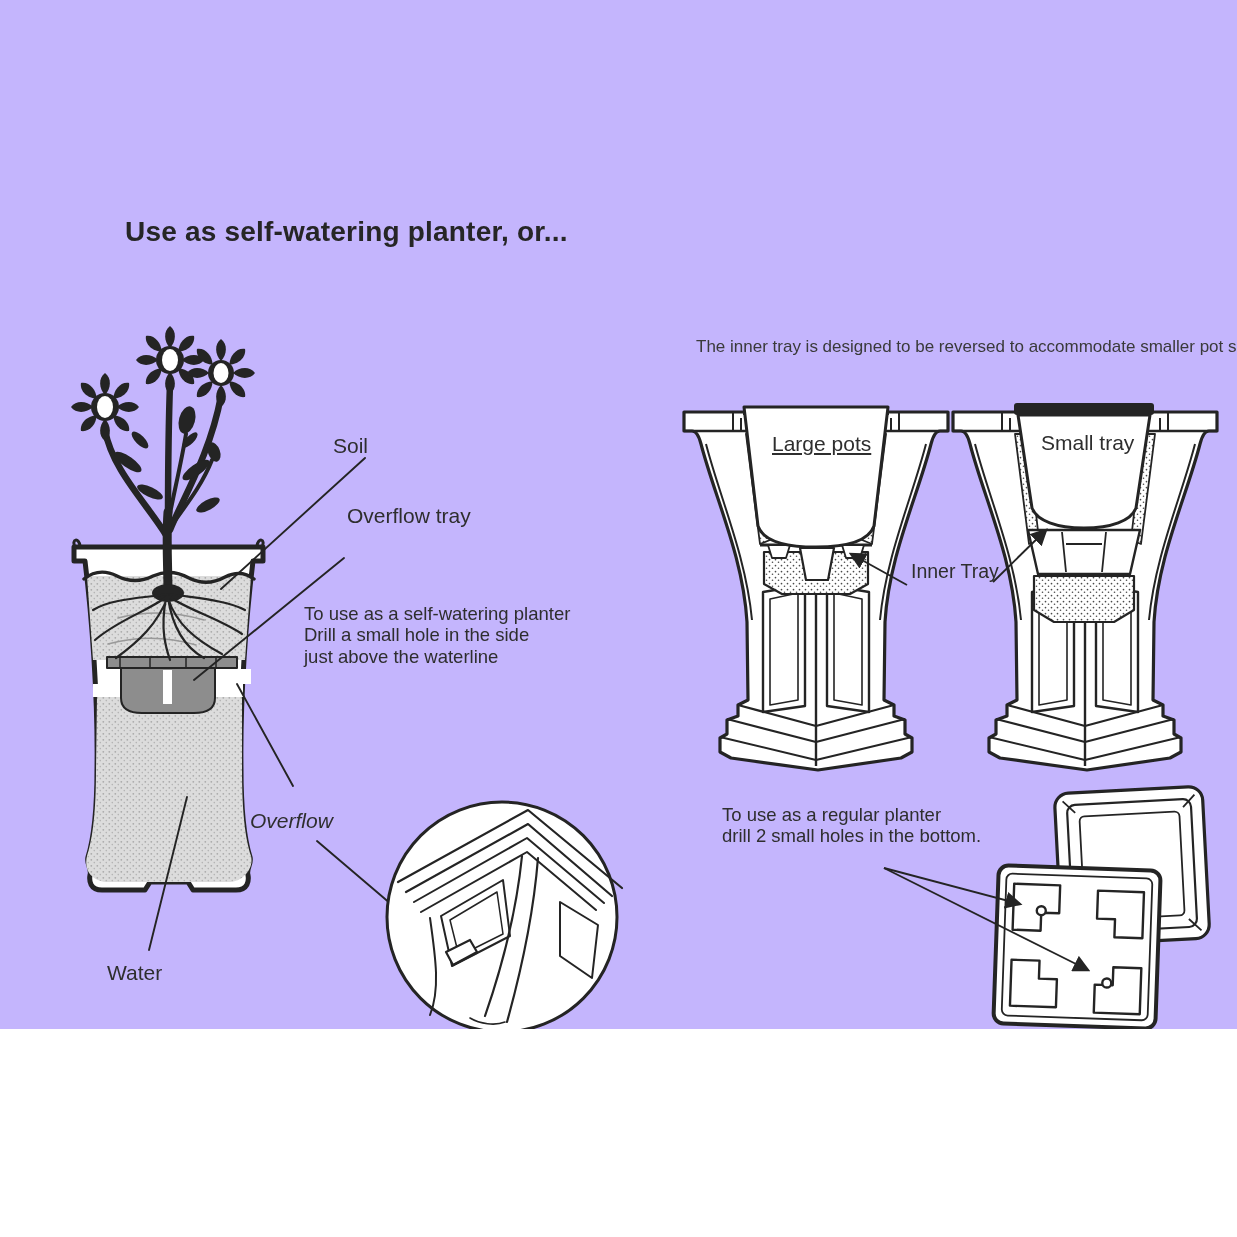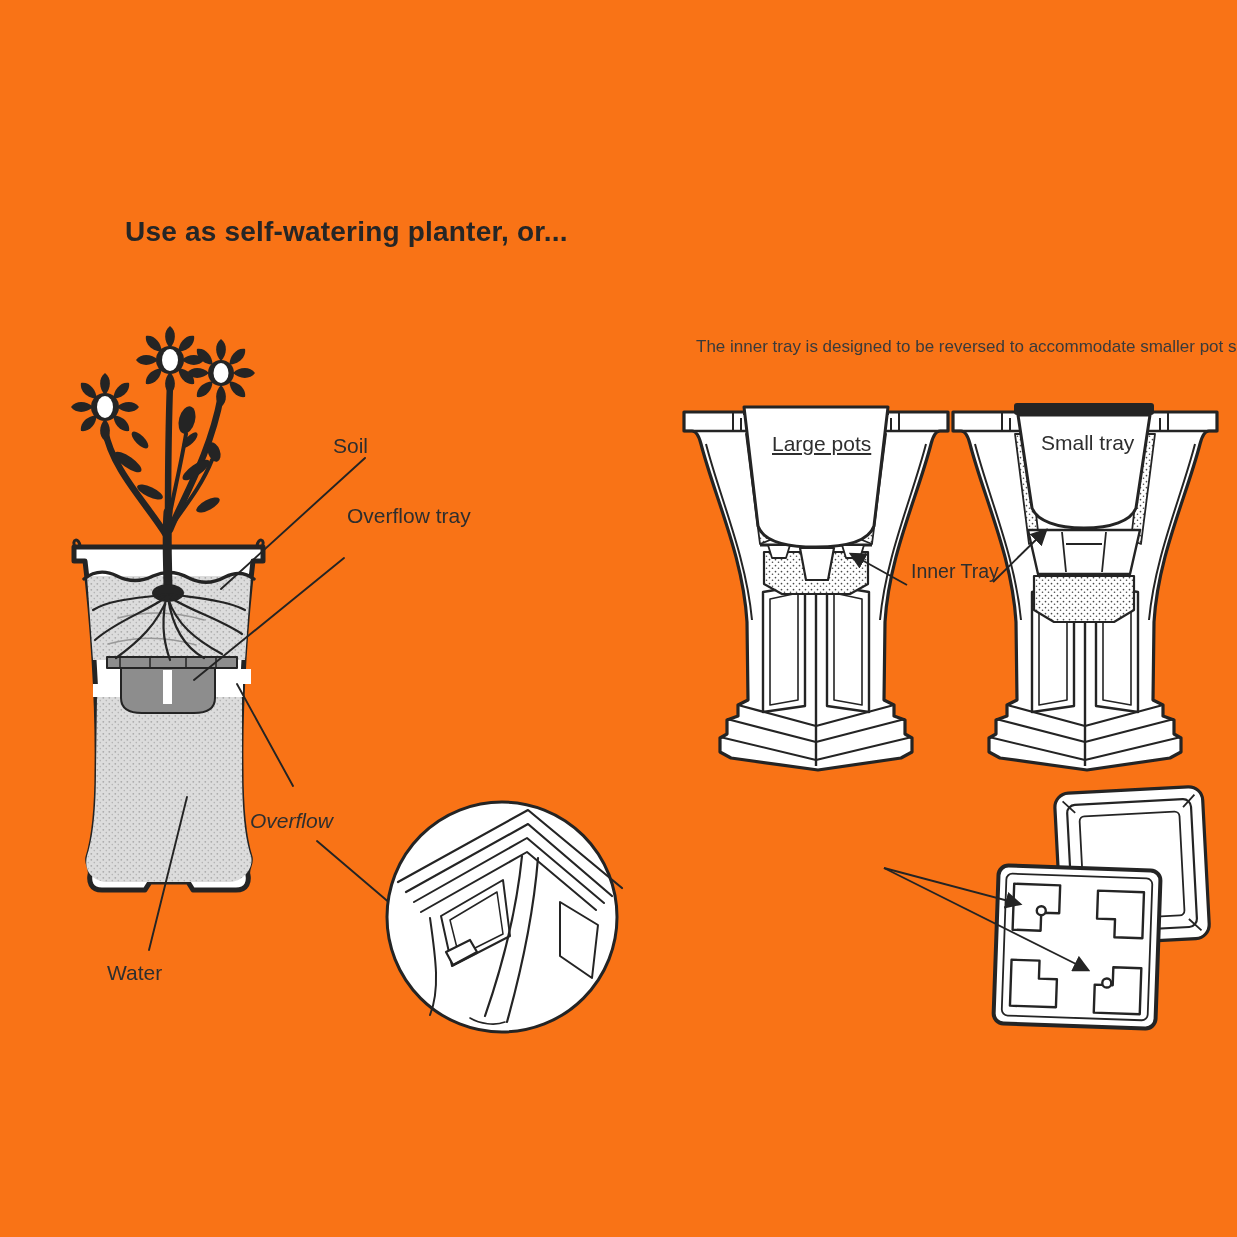--- a/index.html
+++ b/index.html
@@ -1,16 +1,16 @@
 <!DOCTYPE html>
 <html><head>
 <meta charset="utf-8">
 <style>
   html,body{margin:0;padding:0;background:#fff;}
-  #canvas{position:relative;width:1237px;height:1237px;background:#f97316;overflow:hidden;
+  #canvas{position:relative;width:1237px;height:1029px;background:#c4b5fd;overflow:hidden;
           font-family:"Liberation Sans", sans-serif;color:#2a2a2a;}
   #art{position:absolute;left:0;top:0;}
   .lbl{position:absolute;white-space:nowrap;}
   .heading{font-size:28px;font-weight:700;letter-spacing:.2px;color:#262626;}
   .sub{font-size:17px;color:#3a3a3a;}
   .callout{font-size:21px;color:#2e2e2e;margin-top:8px;}
   .callout-sm{font-size:19.5px;color:#2e2e2e;text-align:center;}
   .instr{font-size:18.5px;line-height:1.15;color:#2e2e2e;white-space:pre-line;}
 </style>
 </head>
@@ -196,20 +196,25 @@
       <path d="M884,868 L1088,970" marker-end="url(#arrow)"></path>
     </g>
   </g>
 </svg>
 
 <div class="lbl heading" style="left:125px;top:216px;">Use as self-watering planter, or...</div>
 <div class="lbl sub" style="left:696px;top:337px;">The inner tray is designed to be reversed to accommodate smaller pot sizes</div>
 
 <div class="lbl callout" style="left:333px;top:426px;">Soil</div>
 <div class="lbl callout" style="left:347px;top:496px;">Overflow tray</div>
+<div class="lbl instr" style="left:304px;top:603px;">To use as a self-watering planter
+Drill a small hole in the side
+just above the waterline</div>
 <div class="lbl callout" style="left:250px;top:801px;font-style:italic;">Overflow</div>
 <div class="lbl callout" style="left:107px;top:953px;">Water</div>
 
 <div class="lbl callout" style="left:772px;top:424px;text-decoration:underline;">Large pots</div>
 <div class="lbl callout" style="left:1041px;top:423px;">Small tray</div>
 <div class="lbl callout-sm" style="left:911px;top:560px;">Inner Tray</div>
+<div class="lbl instr" style="left:722px;top:804px;">To use as a regular planter
+drill 2 small holes in the bottom.</div>
 
 </div>
 
 </body></html>

